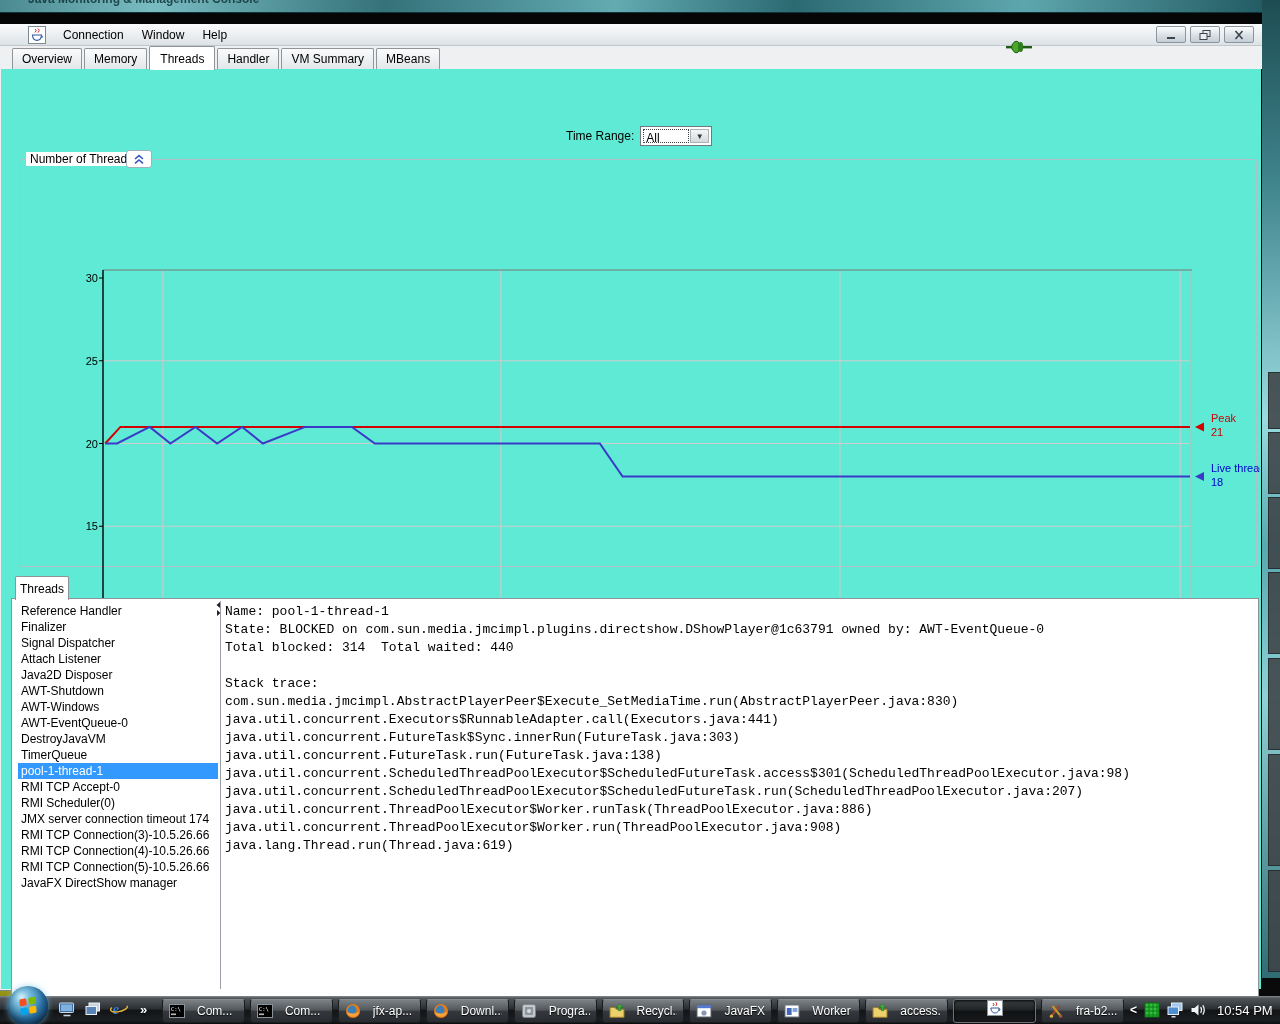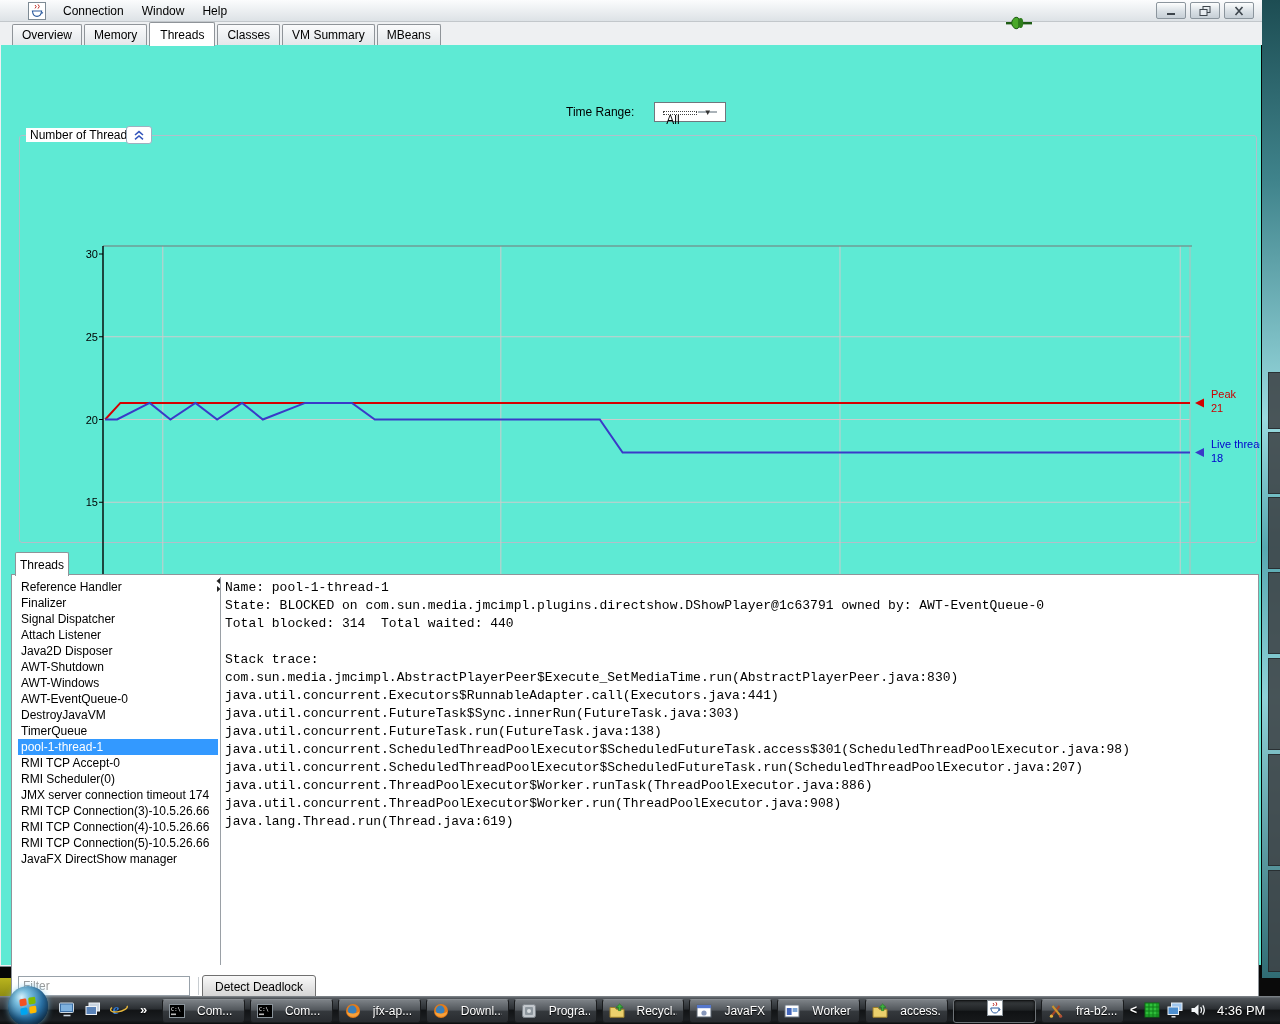--- a/index.html
+++ b/index.html
@@ -17,38 +17,38 @@
   
   .edge-strip{left:1262px;top:0;width:18px;height:996px;
     background:linear-gradient(180deg,#1d4d53 0%,#3f838b 18%,#9adbe0 42%,#57a8b0 55%,#8fd2d8 70%,#2a656d 100%);}
   .edge-strip .blk{position:absolute;left:6px;width:12px;background:rgba(62,66,70,.88);border:1px solid rgba(25,28,30,.6);}
 
   
   .desk-strip{left:0;top:978px;width:1280px;height:18px;background:#0a0a0a;}
   .desk-strip .olive{position:absolute;left:0;top:0;width:190px;height:18px;background:linear-gradient(#b9b41e,#8f8c12);}
 
   
-  .win{left:0;top:0;width:1042px;height:966px;background:#eef0f2;border-bottom:1px solid #7d868d;}
+  .win{left:0;top:24px;width:1042px;height:966px;background:#eef0f2;border-bottom:1px solid #7d868d;}
   .menu-row{position:absolute;left:0;top:0;width:1262px;height:21px;
     background:linear-gradient(#fbfcfd,#dde2e6);border-bottom:1px solid #c2c7cb;display:flex;align-items:center;}
   .java-ico{width:16px;height:16px;margin:0 8px 0 28px;border:1px solid #7d8a94;background:#fff;display:inline-block;}
   .menu-item{padding:2px 9px;cursor:default;}
   .win-controls{position:absolute;right:8px;top:2px;display:flex;gap:4px;}
   .wc-btn{width:28px;height:15px;border:1px solid #8b959d;border-radius:2px;
     background:linear-gradient(#fdfefe,#d9e0e5 55%,#c6cfd6);display:flex;align-items:center;justify-content:center;}
   .tab-row{position:absolute;left:0;top:22px;width:1262px;height:23px;background:#eef0f2;display:flex;align-items:flex-end;padding-left:12px;box-sizing:border-box;}
   .tab{border:1px solid #8f9499;border-bottom:none;border-radius:2px 2px 0 0;padding:3px 9px 3px 9px;
     background:linear-gradient(#fafbfc,#e3e7ea);margin-right:2px;position:relative;margin-top:46px;}
   .tab.sel{background:#fff;padding:5px 10px 4px 10px;z-index:3;margin-bottom:-1px;}
   .plug{position:absolute;right:10px;top:15px;}
   .content{position:absolute;left:1px;top:45px;width:1260px;height:920px;background:#5eead4;}
 
   
   .time-range{position:absolute;left:565px;top:57px;display:flex;align-items:center;}
-  .combo{width:72px;height:20px;border:1px solid #70777d;background:#fff;display:flex;margin-left:20px;padding:8px;box-sizing:border-box;}
+  .combo{width:72px;height:20px;border:1px solid #70777d;background:#fff;display:flex;margin-left:6px;padding:2px;box-sizing:border-box;}
   .combo-val{flex:1;border:1px dotted #444;font-size:12px;padding:1px 2px;background:#fff;}
   .combo-arrow{width:17px;display:flex;align-items:center;justify-content:center;
     background:linear-gradient(#f4f6f7,#d4dade);border:1px solid #aab2b8;margin-left:1px;font-size:8px;color:#333;}
 
   
   .groupbox{position:absolute;left:18px;top:90px;width:1236px;height:406px;border:1px solid #b2bfc9;border-radius:3px;}
   .gb-title{position:absolute;left:6px;top:-8px;background:#fff;padding:0 4px;}
   .gb-collapse{position:absolute;left:106px;top:-10px;width:24px;height:16px;background:#fff;border:1px solid #9fb0c0;
     border-radius:3px;display:flex;align-items:center;justify-content:center;}
   .chart-svg{position:absolute;left:40px;top:103px;}
@@ -146,21 +146,21 @@
             <path d="M3.5 2 l7 8 M10.5 2 l-7 8" stroke="#3d454c" stroke-width="1.6"></path>
           </svg>
       </span>
     </span>
   </div>
 
   <div class="tab-row" id="main-tabs">
       <span class="tab">Overview</span>
       <span class="tab">Memory</span>
       <span class="tab sel">Threads</span>
-      <span class="tab">Classes</span>
+      <span class="tab">Handler</span>
       <span class="tab">VM Summary</span>
       <span class="tab">MBeans</span>
     </div>
   <span class="plug">
     <svg width="26" height="16" viewBox="0 0 26 16">
       <rect x="0" y="7" width="26" height="2.4" fill="#1e5c14"></rect>
       <path d="M9 2.5 q4.5 -1.5 4.5 5.5 t-4.5 5.5 q-3.4 -2.2 -3.4 -5.5 t3.4 -5.5 z" fill="#49a829" stroke="#1e5c14"></path>
       <ellipse cx="14.6" cy="8" rx="2.6" ry="5" fill="#2f7d1c"></ellipse>
     </svg>
   </span>
@@ -390,14 +390,14 @@
       <span class="tray-ico"><svg width="16" height="16" viewBox="0 0 16 16">
           <rect x="4.5" y="1" width="10.5" height="7.5" fill="#9fc6ef" stroke="#e8eef4"></rect>
           <rect x="1" y="5" width="10.5" height="7.5" fill="#4d8fd0" stroke="#e8eef4"></rect>
           <path d="M4.5 14.8 h4" stroke="#e8eef4" stroke-width="1.4"></path>
         </svg></span>
       <span class="tray-ico"><svg width="16" height="16" viewBox="0 0 16 16">
           <path d="M1.5 6 h3 l4 -3.6 v11.2 l-4 -3.6 h-3 z" fill="#f2f5f7"></path>
           <path d="M10.6 5.2 q1.8 2.8 0 5.6 M12.8 3.4 q3 4.6 0 9.2" stroke="#f2f5f7" fill="none" stroke-width="1.3"></path>
         </svg></span>
     </span>
-  <span class="clock">4:36 PM</span>
+  <span class="clock">10:54 PM</span>
 </div>
 
 </body></html>

